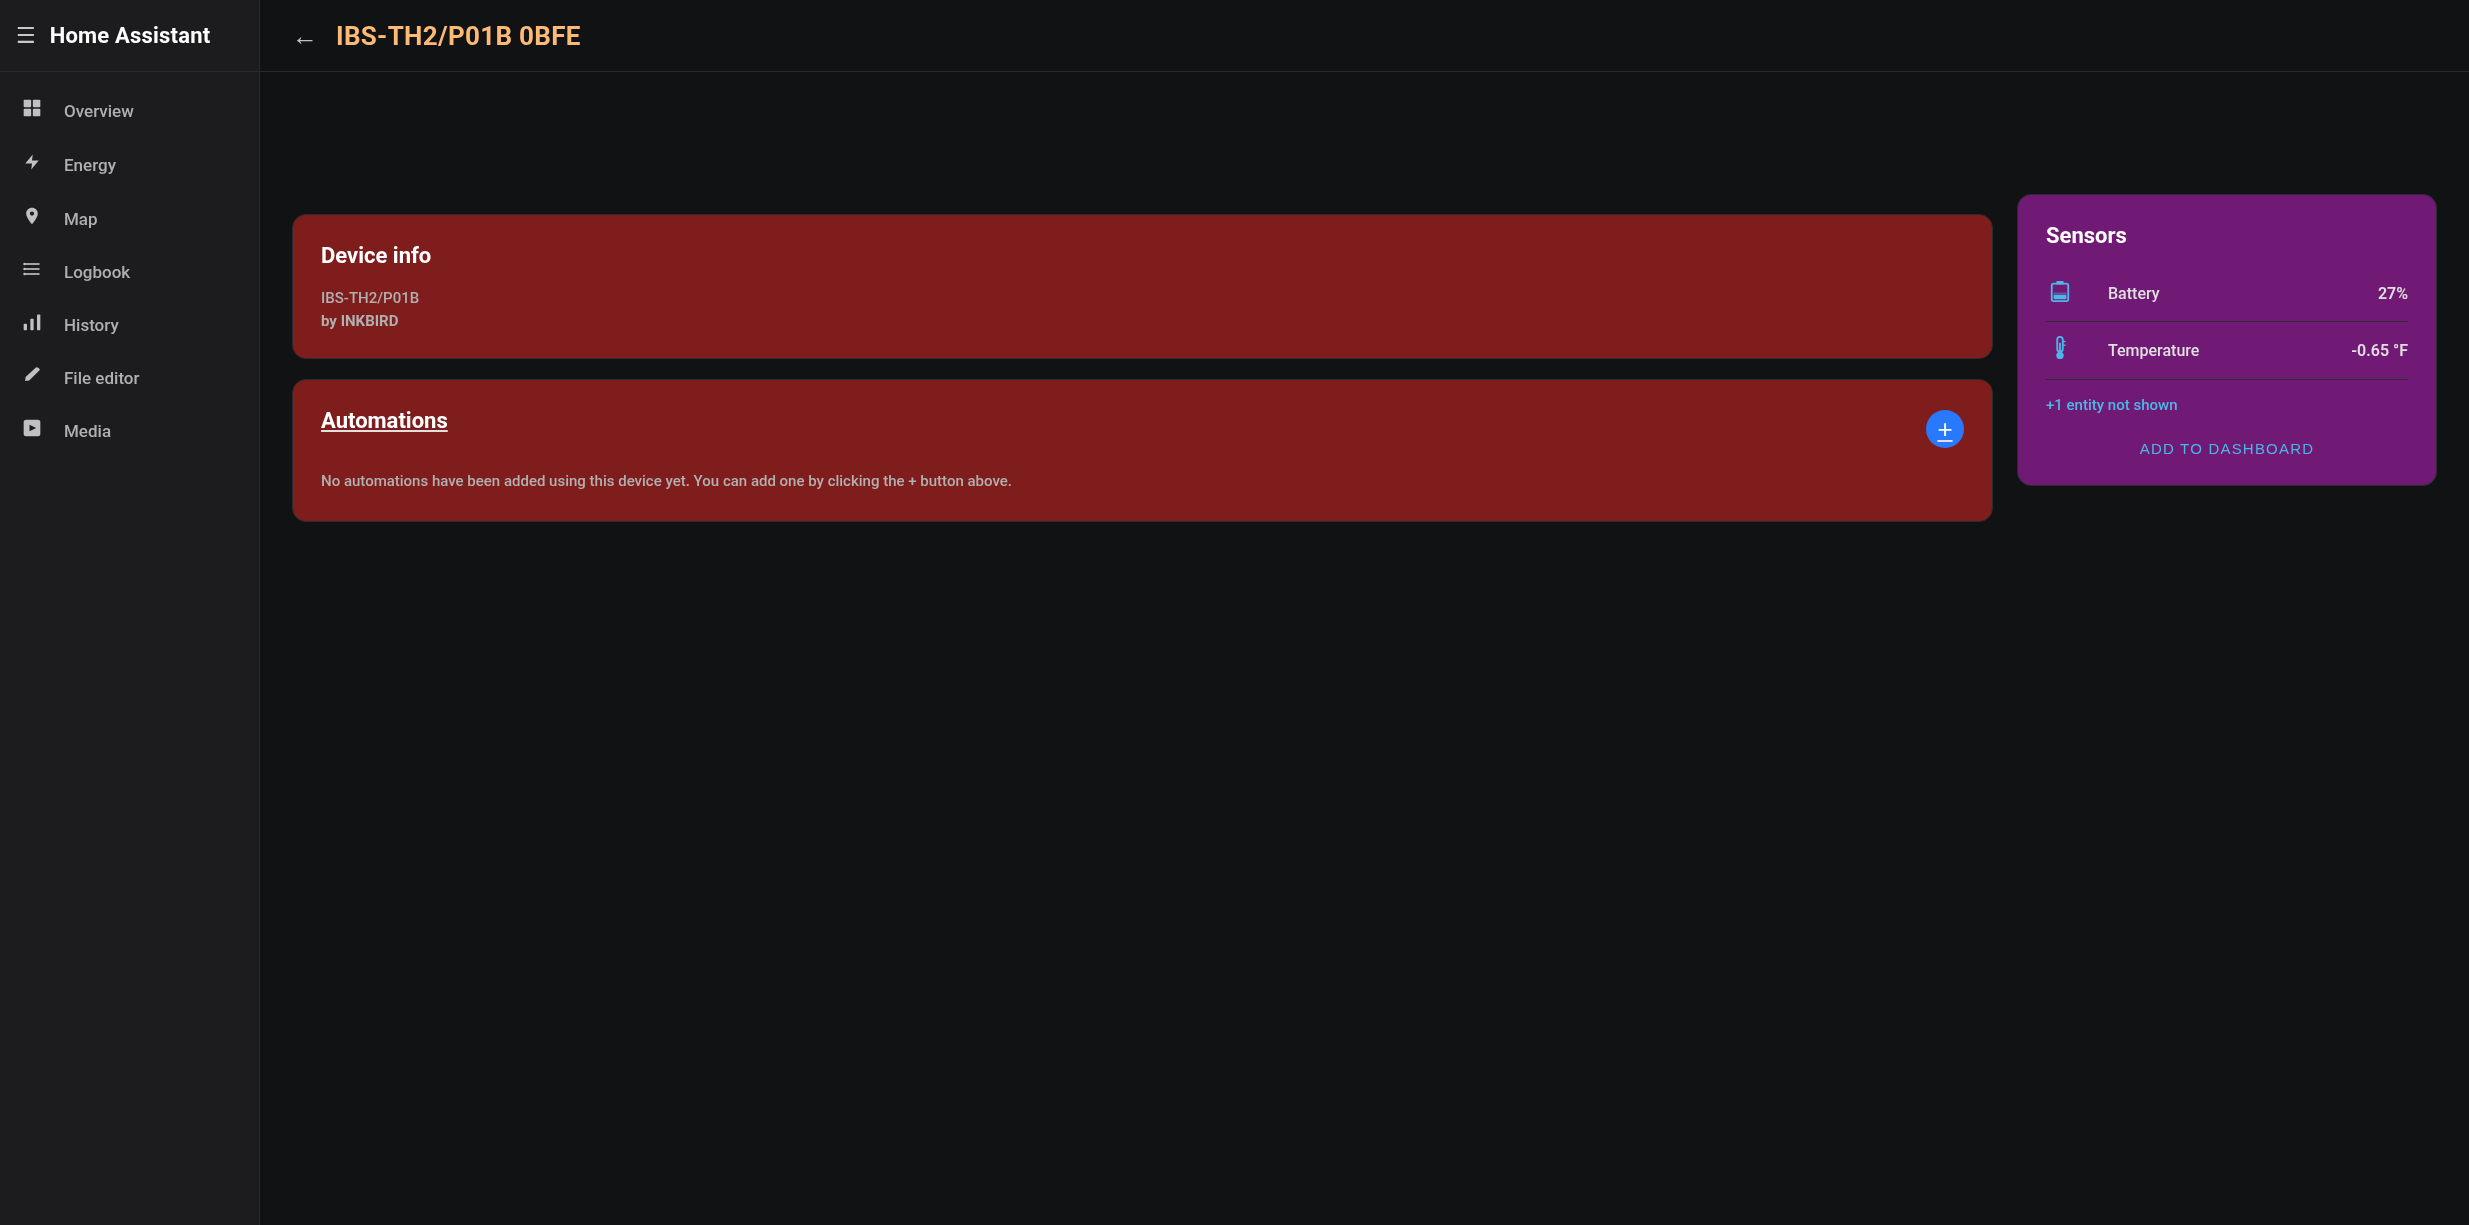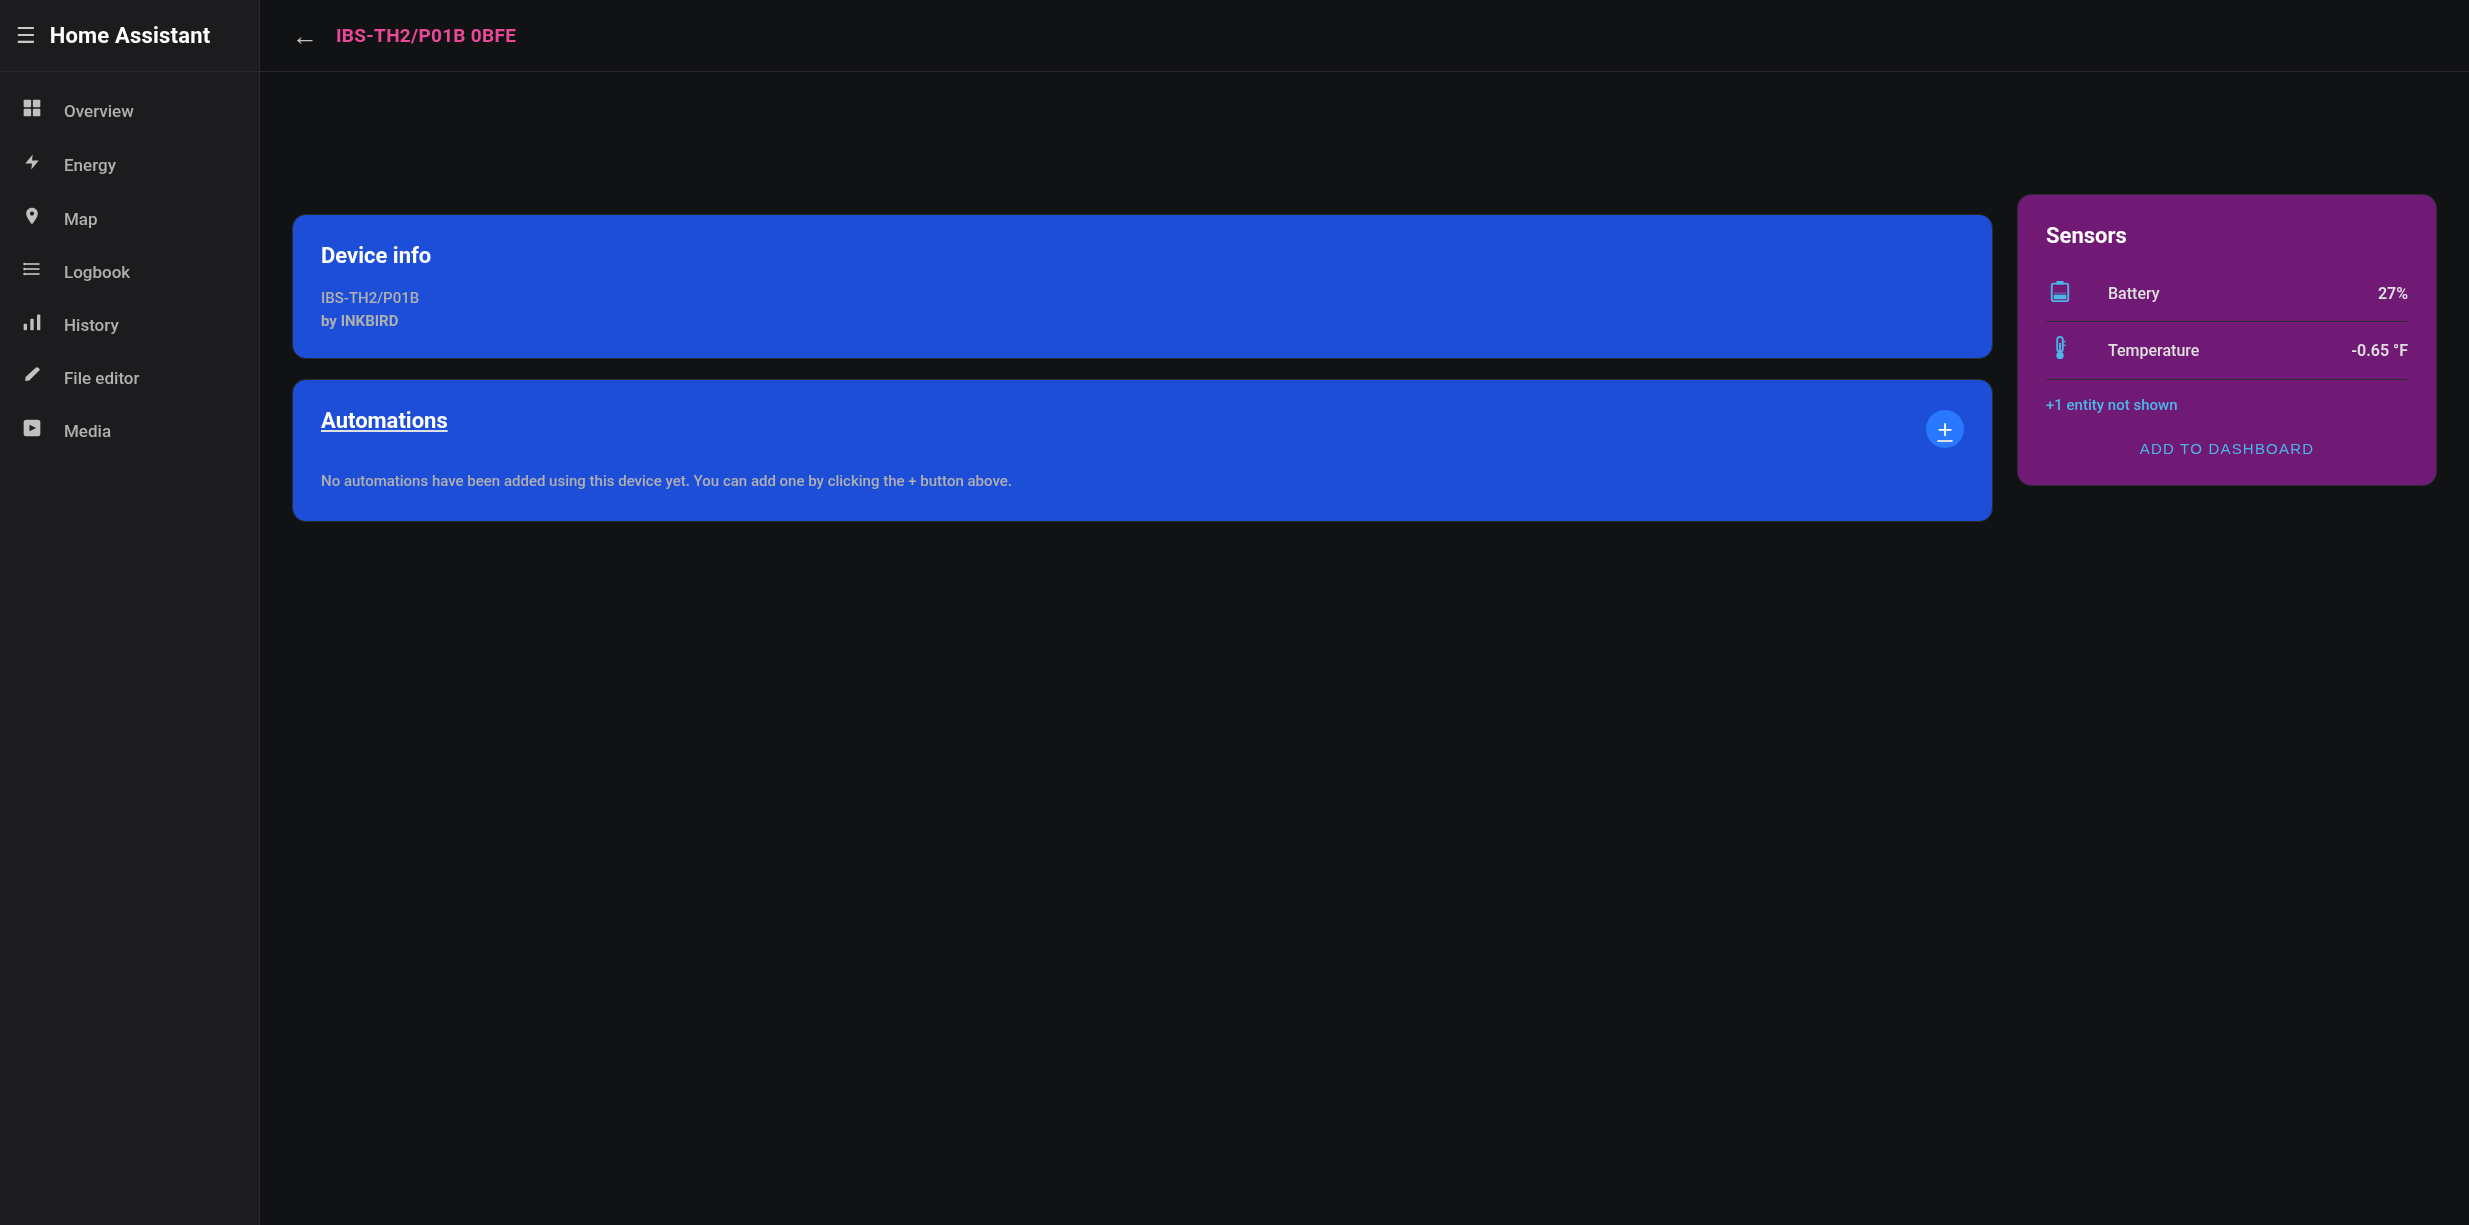--- a/index.html
+++ b/index.html
@@ -88,44 +88,44 @@
       border-bottom: 1px solid #2a2a2e;
       background: #111214;
     }
     .back-btn {
       color: #c0c0c0;
       font-size: 26px;
       cursor: pointer;
       line-height: 1;
     }
     .main-title {
-      font-size: 19px;
-      font-weight: 700;
-      color: #ec4899;
+      font-size: 26px;
+      font-weight: 700;
+      color: #fdba74;
       letter-spacing: 0.3px;
     }
     .main-body {
       flex: 1;
       display: flex;
       gap: 24px;
       padding: 32px 32px 32px 32px;
       overflow-y: auto;
     }
 
     
     .left-col {
       display: flex;
       flex-direction: column;
       gap: 20px;
       flex: 1;
     }
 
     
     .card {
-      background: #1d4ed8;
+      background: #7f1d1d;
       border-radius: 14px;
       padding: 28px 28px 28px 28px;
       border: 1px solid #2a2c30;
     }
     .card-title {
       font-size: 22px;
       font-weight: 700;
       color: #ffffff;
       margin-bottom: 18px;
     }

